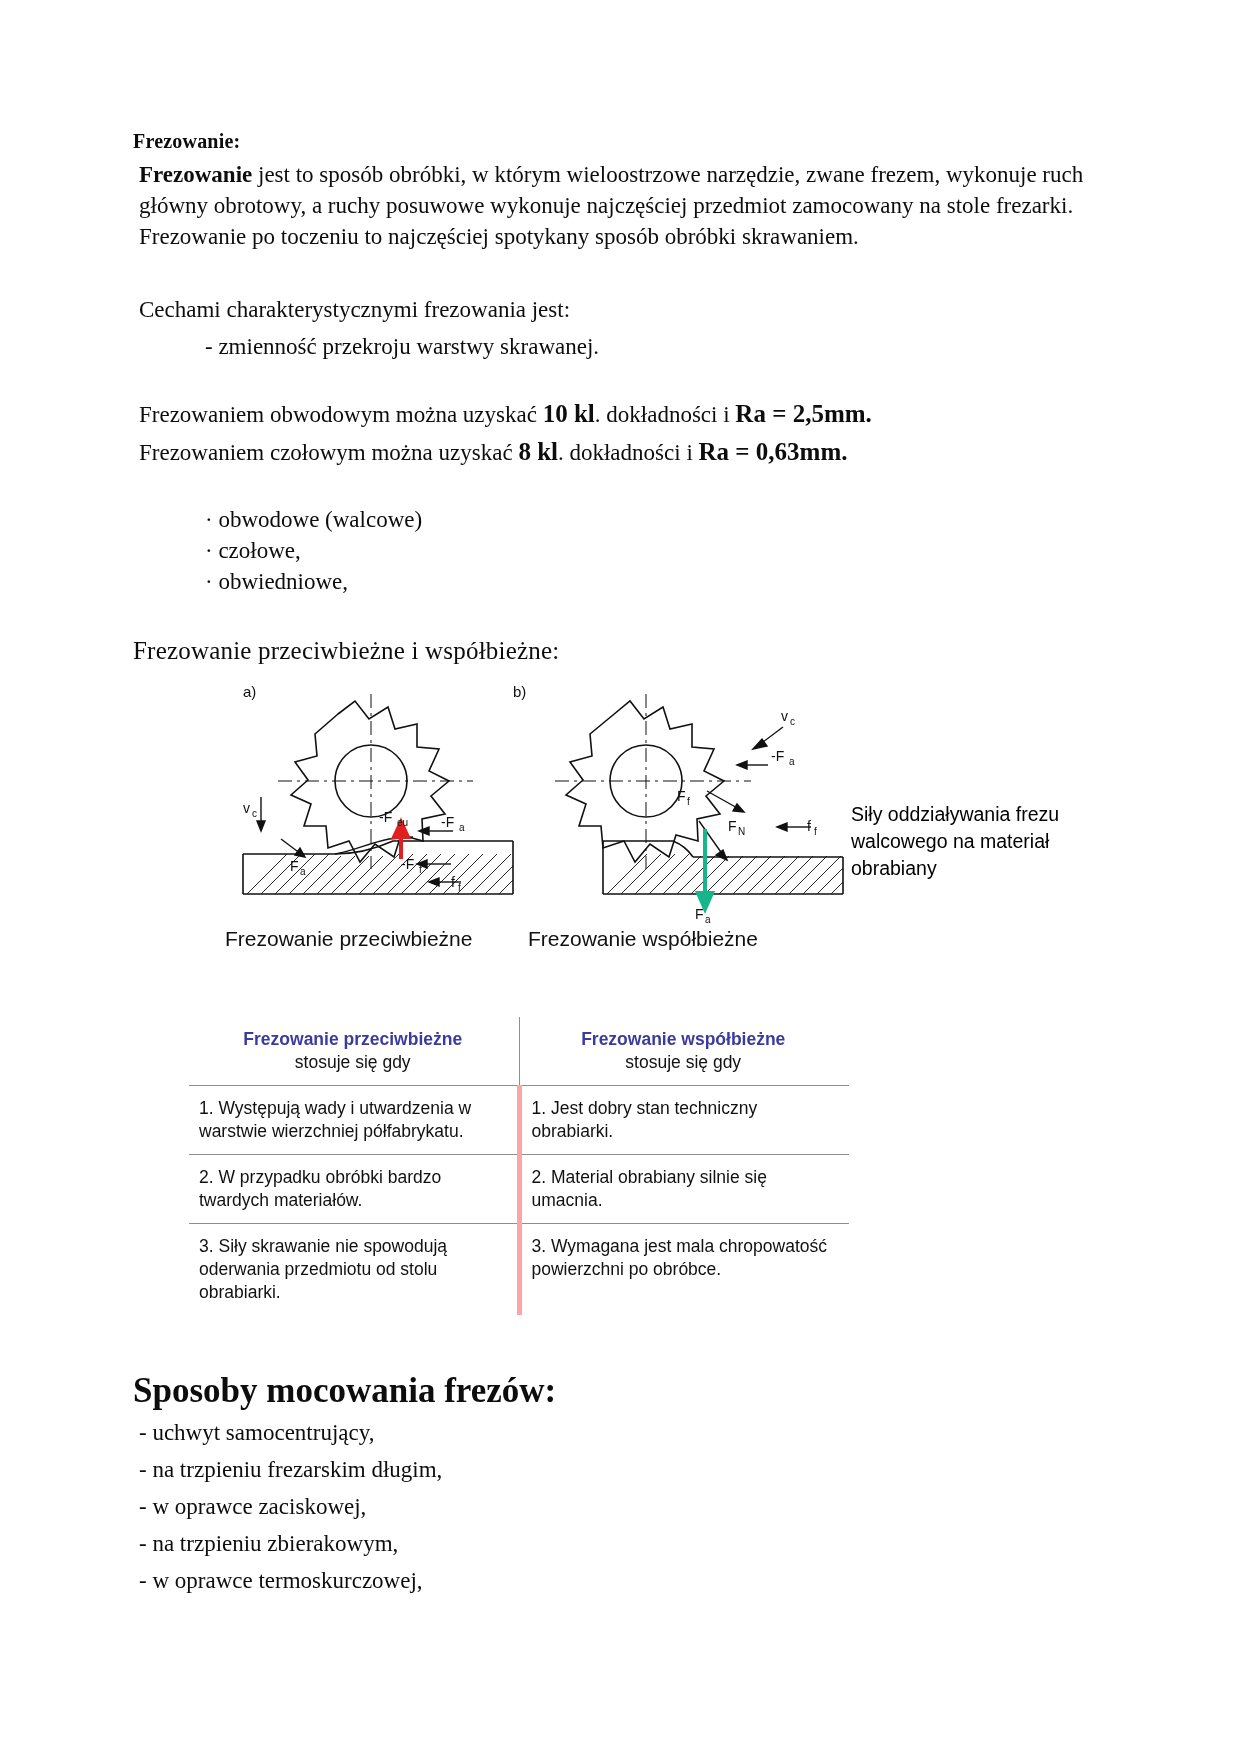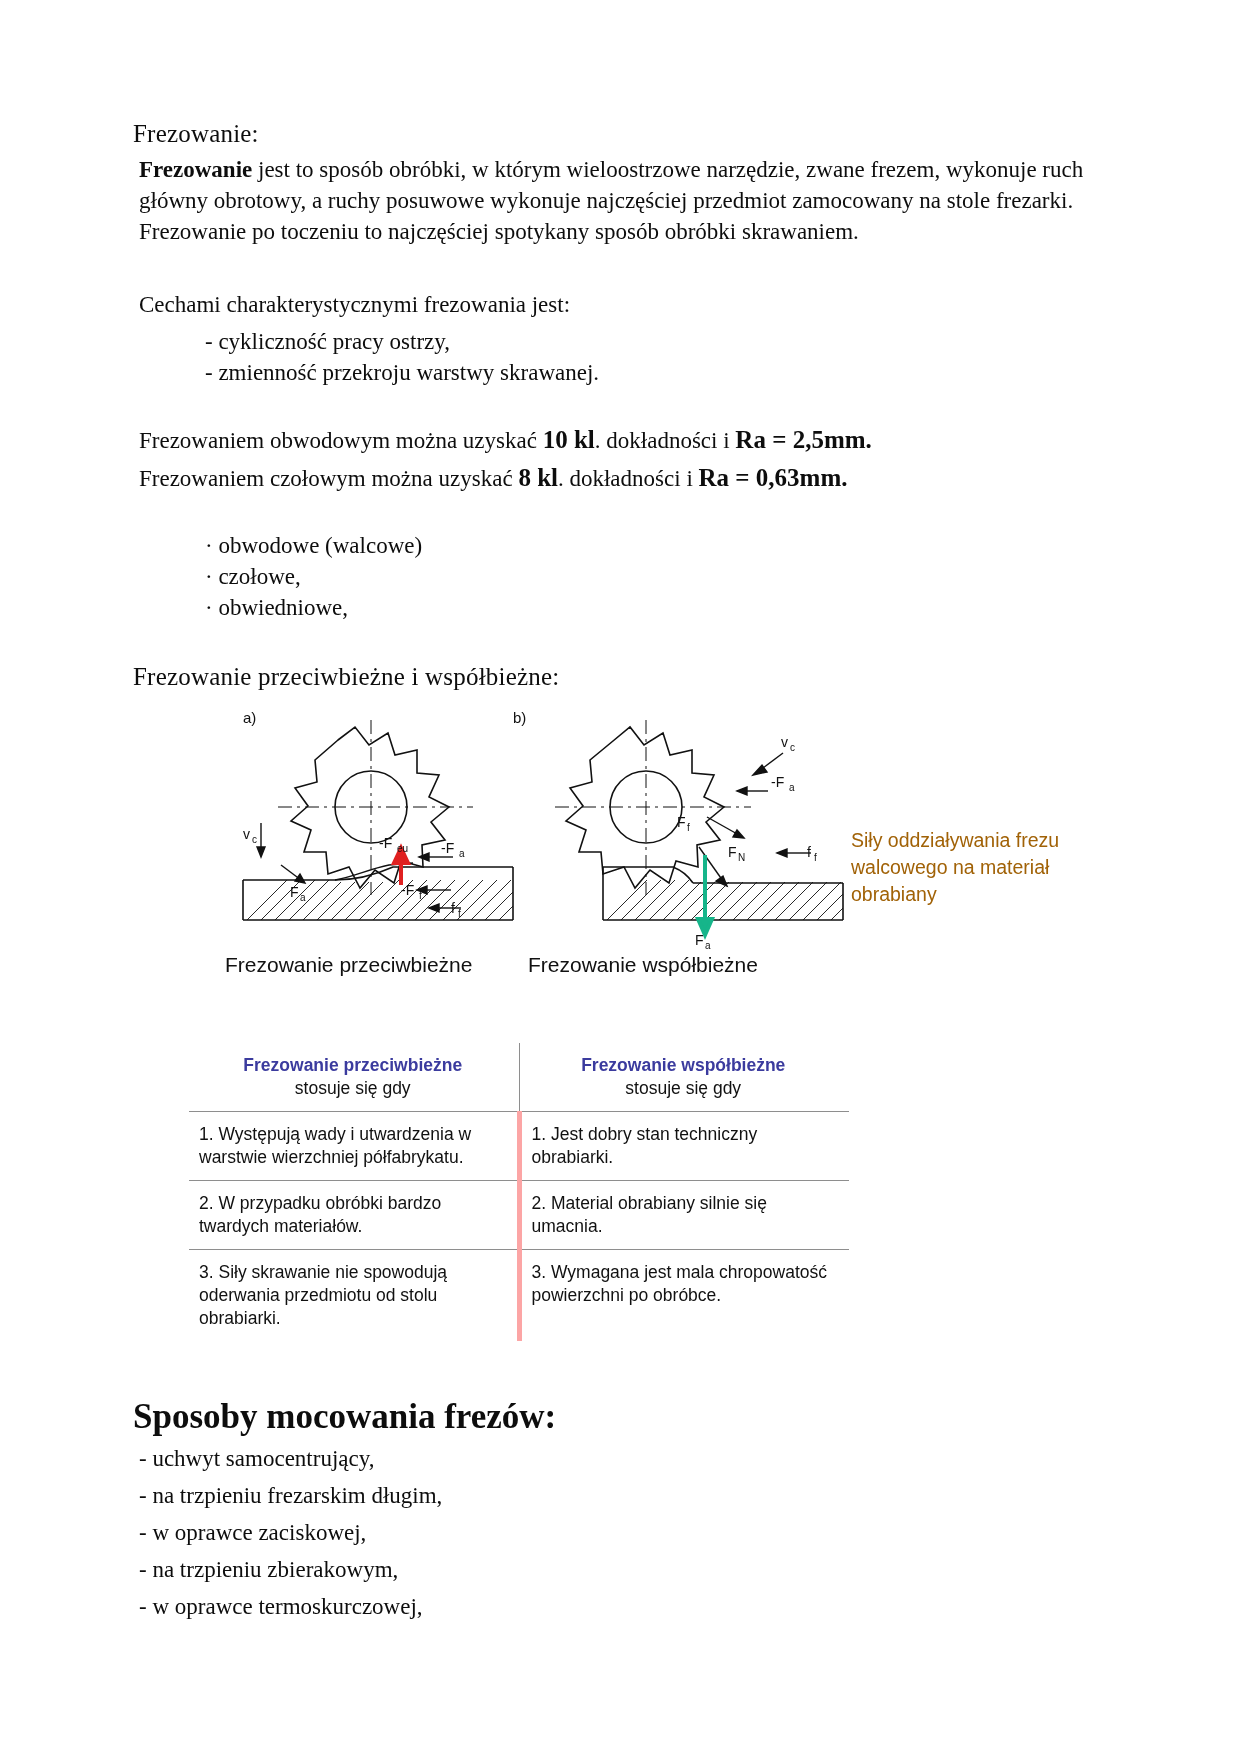--- a/index.html
+++ b/index.html
@@ -24,23 +24,23 @@
   }
   .content {
     position: absolute;
     left: 133px;
     top: 120px;
     width: 960px;
   }
 
   h1.sec-title {
     font-family: "Liberation Serif", serif;
-    font-size: 25px;
-    font-weight: normal;
-    margin: 0 0 6px 0;
+    font-size: 20px;
+    font-weight: bold;
+    margin: 10px 0 6px 0;
     letter-spacing: 0.2px;
   }
   p.body {
     font-size: 23px;
     line-height: 31px;
     margin: 6px;
   }
   p.body b { font-weight: bold; }
   .spacer-md { height: 30px; }
   .spacer-lg { height: 40px; }
@@ -82,21 +82,21 @@
     position: absolute;
     font-family: "Liberation Sans", sans-serif;
     font-size: 21px;
     color: #111;
   }
   .fig-note {
     position: absolute;
     font-family: "Liberation Sans", sans-serif;
     font-size: 19.5px;
     line-height: 27px;
-    color: #a16207;
+    color: #000000;
     width: 270px;
   }
 
   
   .cmp-table {
     margin-top: 48px;
     margin-left: 56px;
     width: 660px;
     border-collapse: collapse;
     font-family: "Liberation Sans", sans-serif;
@@ -148,21 +148,20 @@
     <h1 class="sec-title">Frezowanie:</h1>
 
     <p class="body">
       <b>Frezowanie</b><span> jest to sposób obróbki, w którym wieloostrzowe narzędzie, zwane frezem, wykonuje ruch główny obrotowy, a ruchy posuwowe wykonuje najczęściej przedmiot zamocowany na stole frezarki. Frezowanie po toczeniu to najczęściej spotykany sposób obróbki skrawaniem.</span>
     </p>
 
     <div class="spacer-md"></div>
 
     <p class="body">Cechami charakterystycznymi frezowania jest:</p>
     <ul class="dash">
-      <li>- cykliczność pracy ostrzy,</li>
       <li>- zmienność przekroju warstwy skrawanej.</li>
     </ul>
 
     <div class="spacer-md"></div>
 
     <p class="body">
       <span>Frezowaniem obwodowym można uzyskać </span><span class="big">10 kl</span><span>. dokładności i </span><span class="big">Ra = 2,5mm.</span>
     </p>
     <p class="body">
       <span>Frezowaniem czołowym można uzyskać </span><span class="big">8 kl</span><span>. dokładności i </span><span class="big">Ra = 0,63mm.</span>

